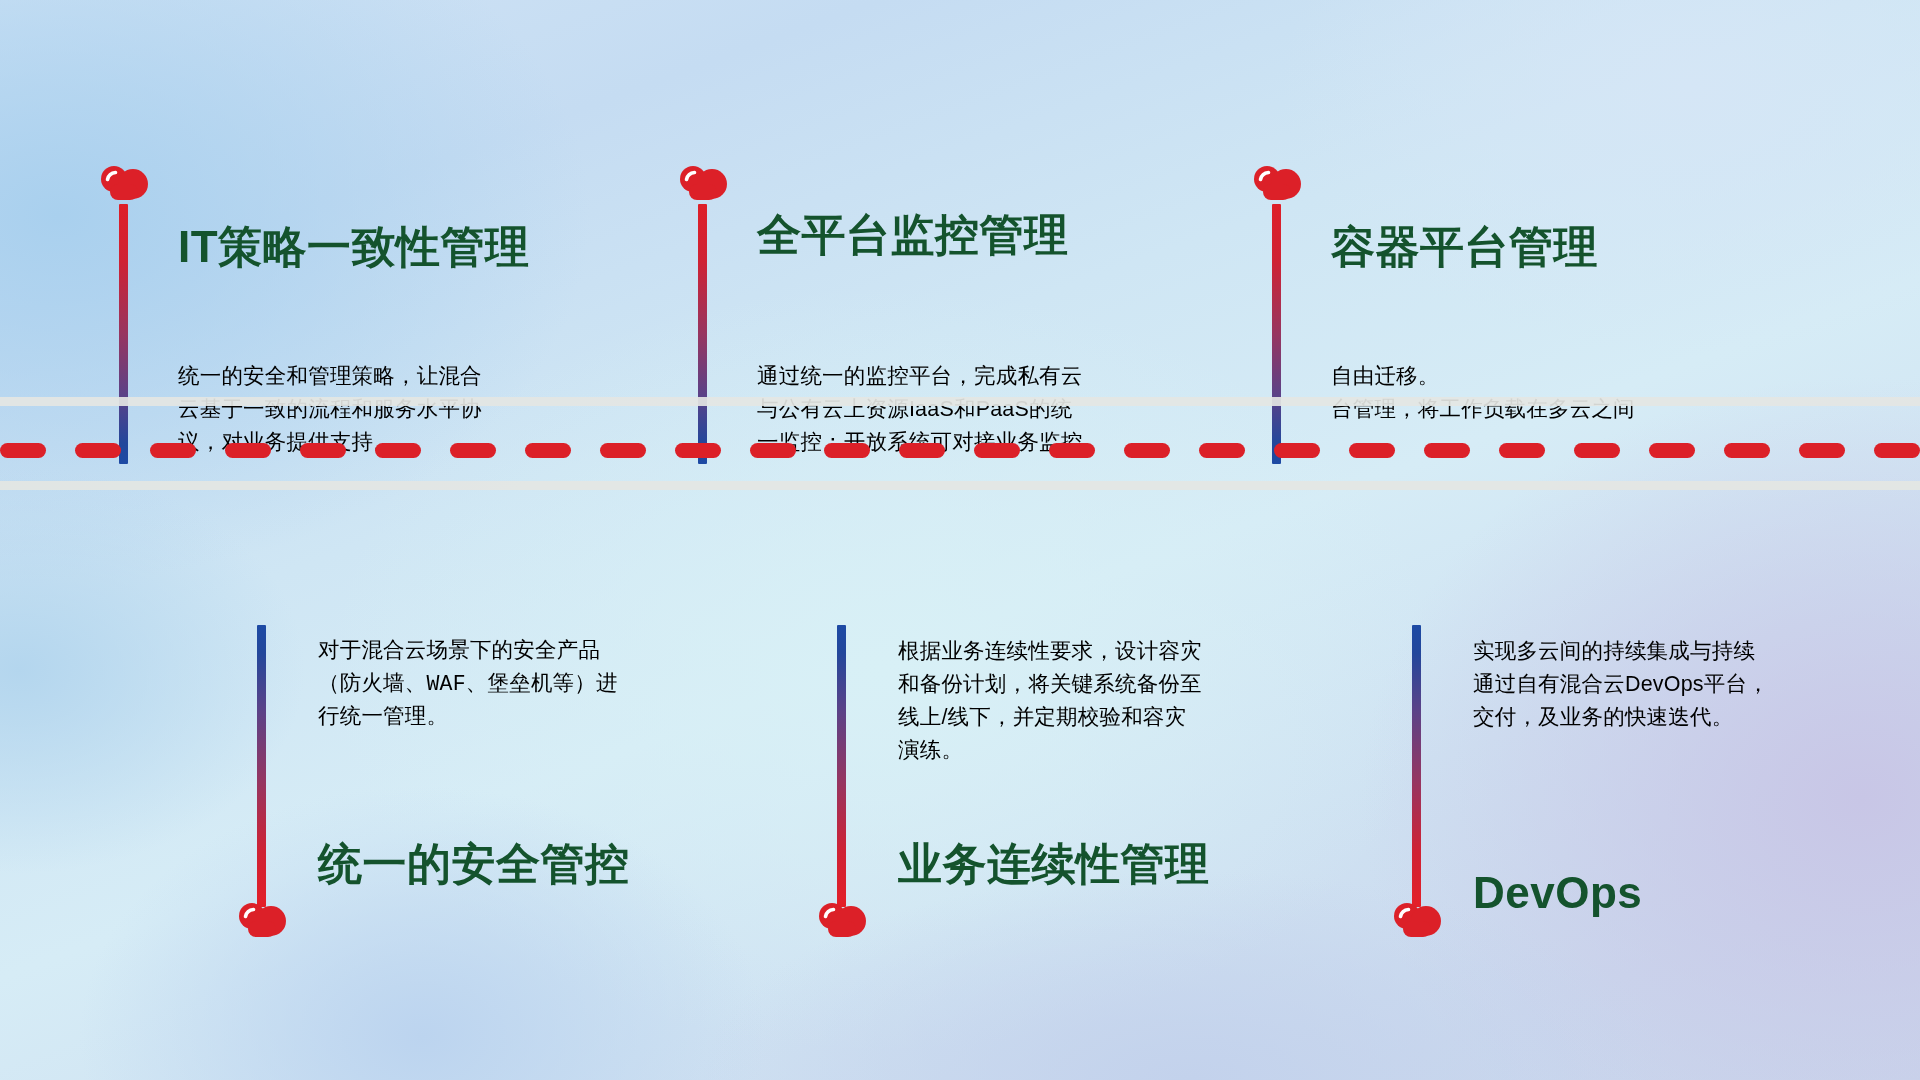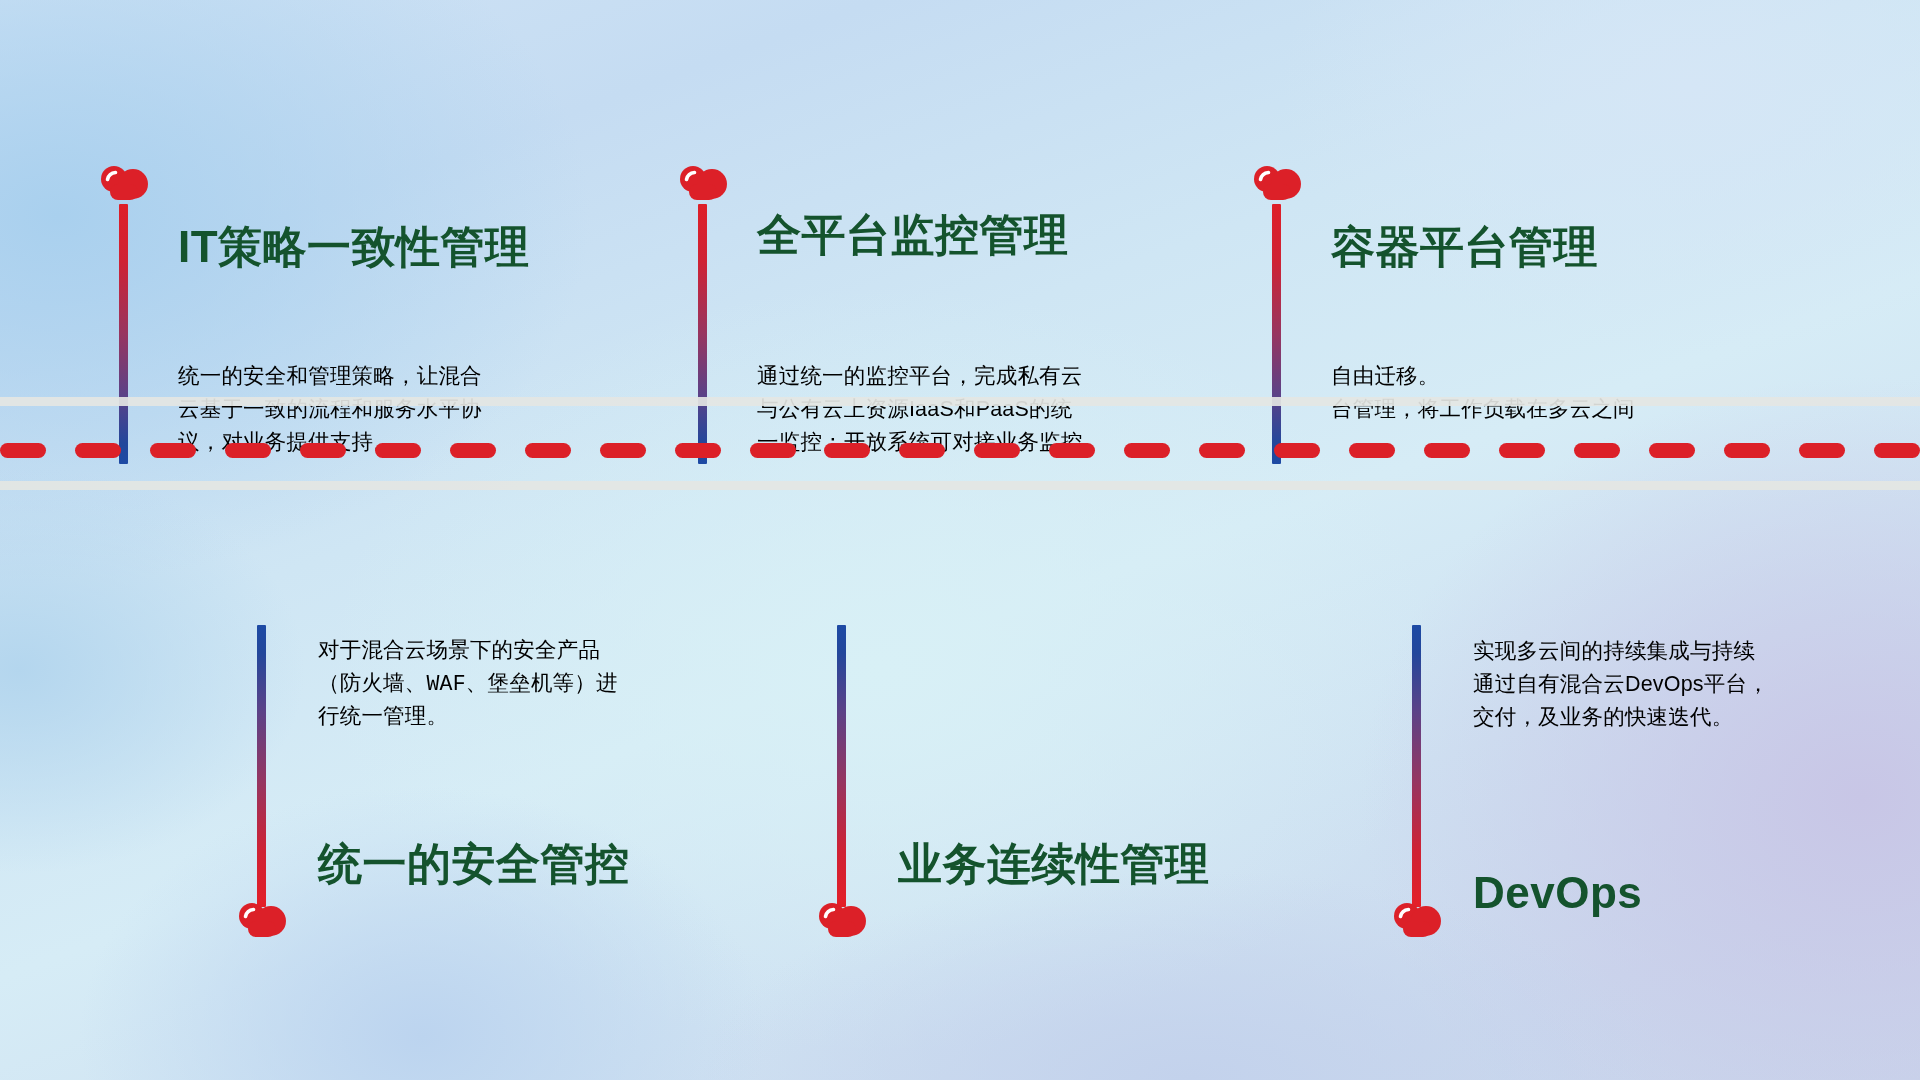--- a/index.html
+++ b/index.html
@@ -161,20 +161,26 @@
     <svg viewBox="0 0 62 46">
         <g fill="#dc2028">
           <circle cx="22" cy="19" r="13"></circle>
           <circle cx="41" cy="24" r="15"></circle>
           <rect x="18" y="24" width="28" height="16" rx="8"></rect>
         </g>
         <path d="M15.5 19.5 a9 9 0 0 1 8-7" stroke="#ffffff" stroke-width="3.6" stroke-linecap="round" fill="none"></path>
       </svg>
   </div>
 
+  <div class="body-text" style="left:898px;top:635px;width:430px;">
+    <div>根据业务连续性要求，设计容灾</div>
+    <div>和备份计划，将关键系统备份至</div>
+    <div>线上/线下，并定期校验和容灾</div>
+    <div>演练。</div>
+  </div>
   <div class="title" style="left:898px;top:835px;">业务连续性管理</div>
   <div class="stem stem-bottom" style="left:837px;top:625px;height:282px;"></div>
   <div class="cloud" style="left:810px;top:897px;">
     <svg viewBox="0 0 62 46">
         <g fill="#dc2028">
           <circle cx="22" cy="19" r="13"></circle>
           <circle cx="41" cy="24" r="15"></circle>
           <rect x="18" y="24" width="28" height="16" rx="8"></rect>
         </g>
         <path d="M15.5 19.5 a9 9 0 0 1 8-7" stroke="#ffffff" stroke-width="3.6" stroke-linecap="round" fill="none"></path>

